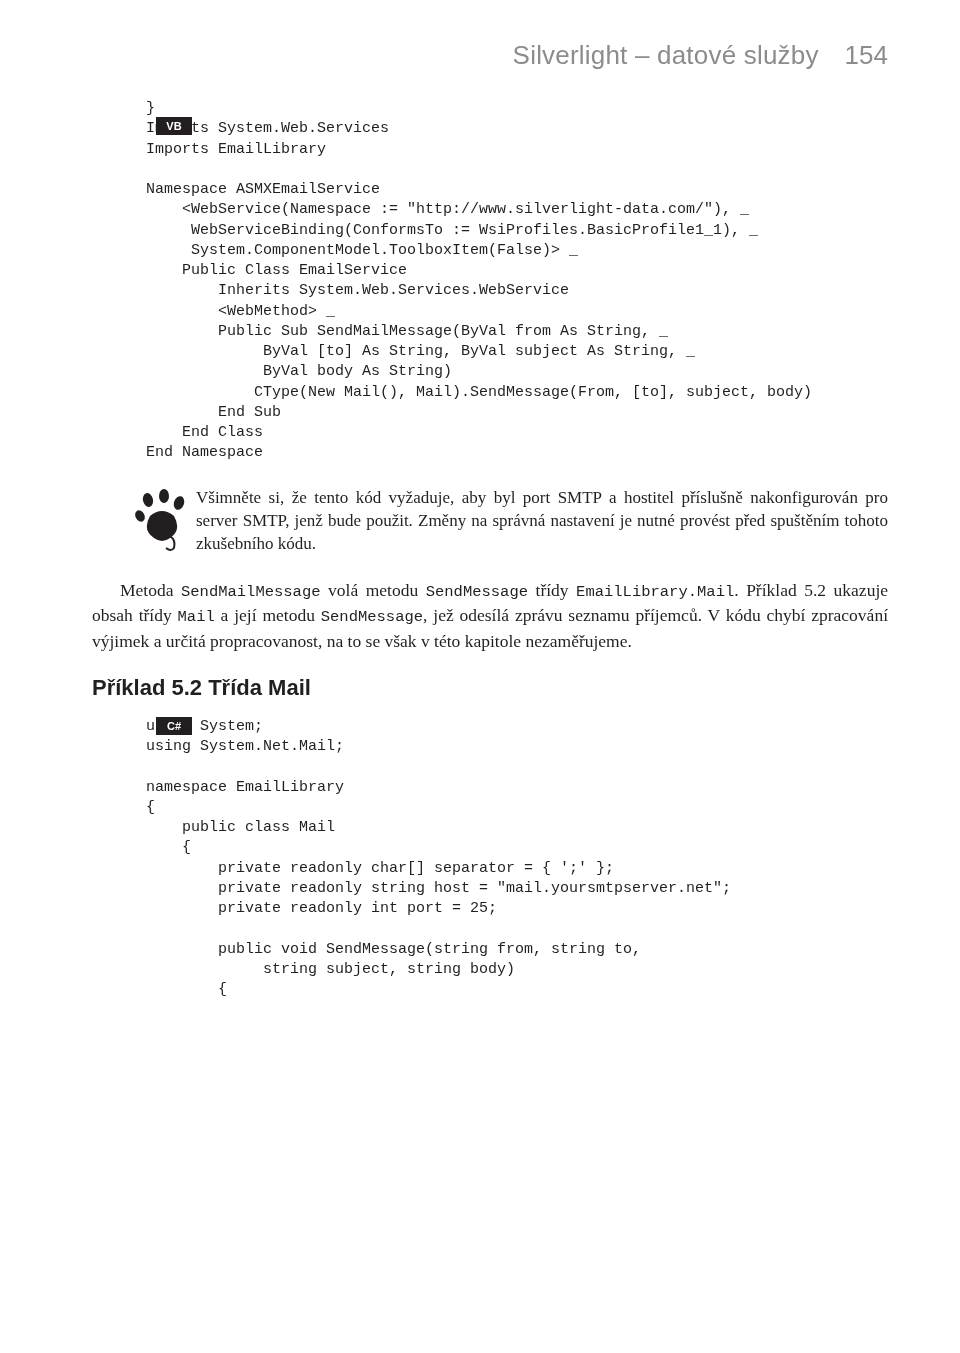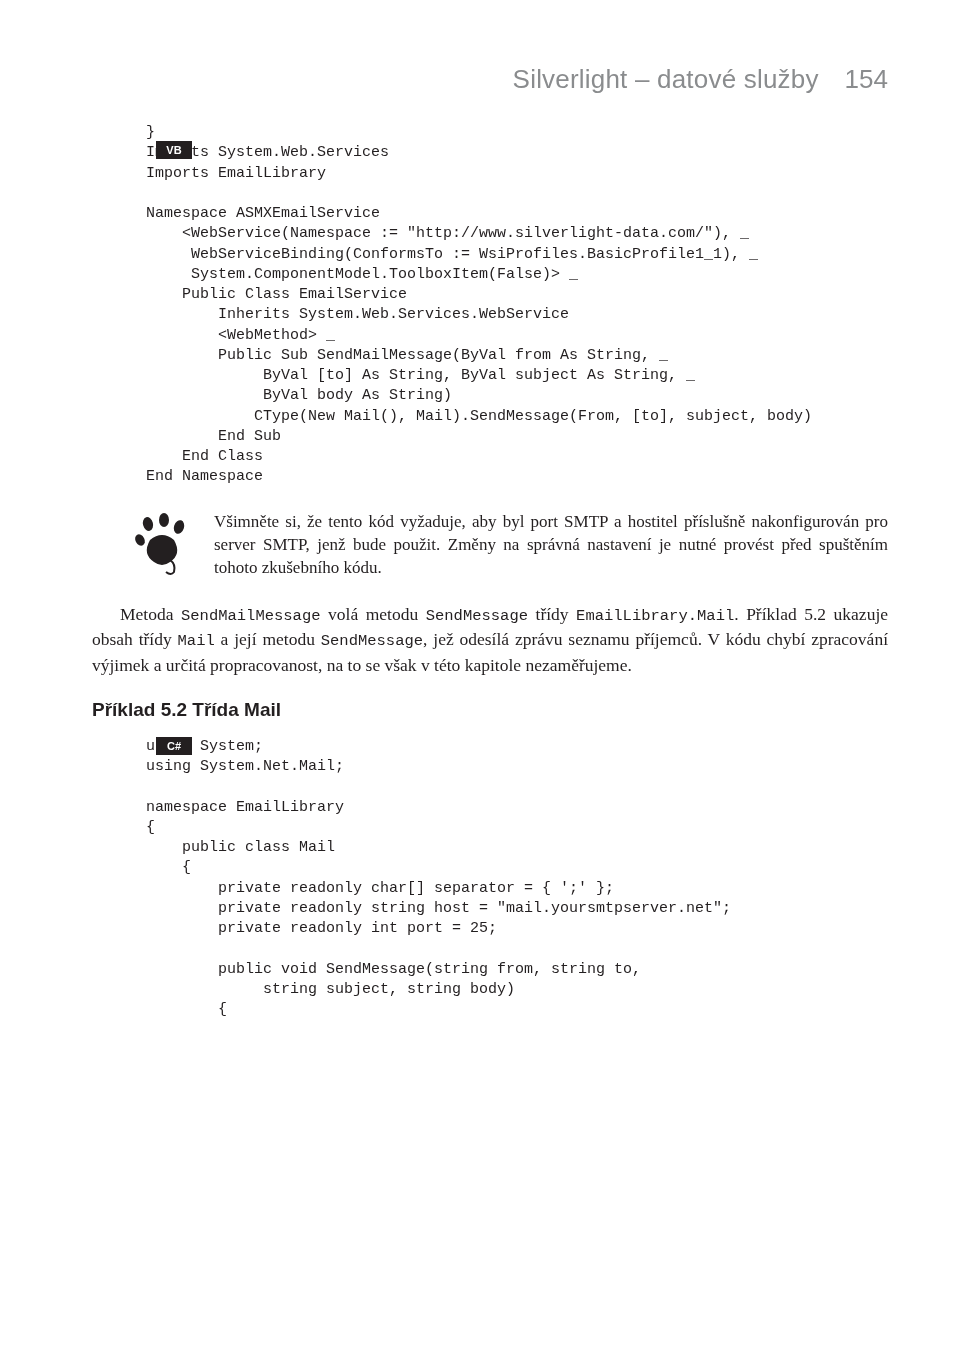--- a/index.html
+++ b/index.html
@@ -1,30 +1,30 @@
 <!DOCTYPE html>
 <html><head>
 <meta charset="utf-8">
 <style>
   html,body{margin:0;padding:0;background:#fff;}
   body{font-family:"Times New Roman",Times,serif;color:#231f20;}
   .page{width:960px;min-height:1353px;margin:0 auto;padding:40px 72px 60px 92px;box-sizing:border-box;position:relative;}
   .hdr{display:flex;justify-content:flex-end;align-items:baseline;gap:26px;margin-bottom:28px;}
-  .hdr-title{font-family:"Segoe UI",Arial,sans-serif;font-weight:300;color:#8a8c8e;font-size:26px;letter-spacing:.2px;margin-top:24px;}
+  .hdr-title{font-family:"Segoe UI",Arial,sans-serif;font-weight:300;color:#8a8c8e;font-size:26px;letter-spacing:.2px;}
   .hdr-page{font-family:"Segoe UI",Arial,sans-serif;font-weight:300;color:#8a8c8e;font-size:26px;}
   .code{font-family:"Courier New",Courier,monospace;font-size:15px;line-height:1.35;white-space:pre;color:#231f20;margin:0 0 22px 0;}
   .code-indent{padding-left:54px;}
   .lang-badge{display:inline-block;width:36px;height:18px;line-height:18px;text-align:center;font-family:Arial,sans-serif;font-size:11px;font-weight:700;color:#fff;background:#231f20;margin-right:10px;vertical-align:top;position:absolute;left:64px;}
   .code-block{position:relative;}
-  .note{display:flex;gap:18px;margin:8px 0 22px 34px;}
+  .note{display:flex;margin:8px 0 22px 34px;}
   .note-icon{width:70px;height:70px;flex:0 0 70px;}
   .note-text{font-family:"Times New Roman",Times,serif;font-size:17px;line-height:1.38;text-align:justify;}
   .body-text{font-family:"Times New Roman",Times,serif;font-size:17.5px;line-height:1.38;text-align:justify;text-indent:1.6em;margin:0 0 22px 0;}
   .body-text .mono{font-family:"Courier New",Courier,monospace;font-size:15.5px;margin-top:36px;}
-  h2.ex{font-family:"Segoe UI",Arial,sans-serif;font-weight:700;font-size:19px;margin:6px 0 16px 0;color:#231f20;}
+  h2.ex{font-family:"Segoe UI",Arial,sans-serif;font-weight:700;font-size:22px;margin:6px 0 16px 0;color:#231f20;}
 </style>
 </head>
 <body>
 
 <div class="page">
 
   <div class="hdr">
     <span class="hdr-title">Silverlight – datové služby</span>
     <span class="hdr-page">154</span>
   </div>

